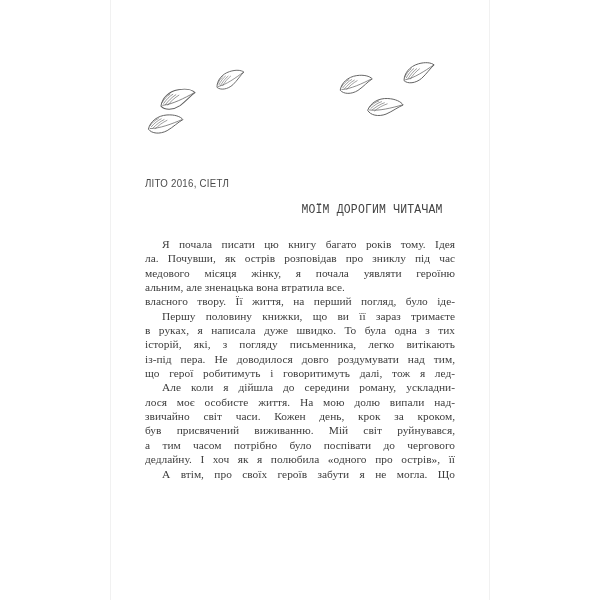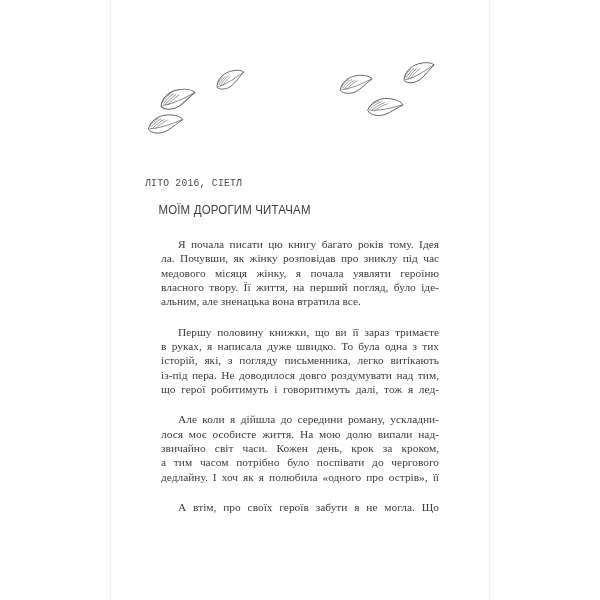--- a/index.html
+++ b/index.html
@@ -8,33 +8,33 @@
     font-family:"Liberation Serif", serif;
   }
   .page-sheet{
     position:absolute;top:0;bottom:0;left:110px;right:110px;
     background:#ffffff;
     border-left:1px solid #f1f1f1;border-right:1px solid #f1f1f1;
   }
   .leaves{position:absolute;top:0;left:0;width:600px;height:150px;}
   .content{position:absolute;left:145px;top:177px;width:310px;color:#3d3d3d;}
   .chapter-meta{
-    font-family:Liberation Mono, monospace;
+    font-family:Liberation Sans, sans-serif;
     font-size:11px;line-height:12px;color:#4a4a4a;letter-spacing:.3px;
     margin:0 0 14px 0;
   }
   .chapter-meta .cond{display:inline-block;transform:scaleX(.88);transform-origin:left center;white-space:nowrap;}
   .chapter-title{
-    text-align:left;font-family:Liberation Sans, sans-serif;
+    text-align:right;font-family:Liberation Mono, monospace;
     font-size:13.5px;line-height:14px;color:#424242;letter-spacing:.2px;
     margin:0 0 20px 0;font-weight:400;
   }
   .chapter-title .cond{display:inline-block;transform:scaleX(.85);transform-origin:center center;white-space:nowrap;}
   .body-text{font-size:11.4px;line-height:14.35px;}
-  .para{margin:16px;}
+  .para{margin:0;}
   .tl{
     height:14.35px;overflow:hidden;
     text-align:justify;text-align-last:justify;
     hyphens:none;
   }
   .tl.first{text-indent:17px;}
   .tl.last{text-align-last:left;}
   svg .leaf-outline{fill:#ffffff;stroke:#606060;stroke-width:1;stroke-linejoin:round;}
   svg .leaf-rib{fill:none;stroke:#6a6a6a;stroke-width:.8;}
   svg .leaf-hatch{fill:none;stroke:#585858;stroke-width:.7;opacity:.85;}
@@ -67,36 +67,37 @@
   <div class="content">
     <div class="chapter-meta">
       <span class="cond">ЛІТО 2016, СІЕТЛ</span>
     </div>
     <div class="chapter-title">
       <span class="cond">МОЇМ ДОРОГИМ ЧИТАЧАМ</span>
     </div>
     <div class="body-text">
         <div class="para">
           <div class="tl first">Я почала писати цю книгу багато років тому. Ідея</div>
-          <div class="tl">ла. Почувши, як жінку розповідав про зниклу під час</div>
+          <div class="tl">ла. Почувши, як острів розповідав про зниклу під час</div>
           <div class="tl">медового місяця жінку, я почала уявляти героїню</div>
+          <div class="tl last">альним, але зненацька вона втратила все.</div>
           <div class="tl">власного твору. Її життя, на перший погляд, було іде-</div>
-          <div class="tl last">альним, але зненацька вона втратила все.</div>
         </div>
         <div class="para">
           <div class="tl first">Першу половину книжки, що ви її зараз тримаєте</div>
           <div class="tl">в руках, я написала дуже швидко. То була одна з тих</div>
           <div class="tl">історій, які, з погляду письменника, легко витікають</div>
           <div class="tl">із-під пера. Не доводилося довго роздумувати над тим,</div>
           <div class="tl">що герої робитимуть і говоритимуть далі, тож я лед-</div>
         </div>
         <div class="para">
           <div class="tl first">Але коли я дійшла до середини роману, ускладни-</div>
           <div class="tl">лося моє особисте життя. На мою долю випали над-</div>
           <div class="tl">звичайно світ часи. Кожен день, крок за кроком,</div>
+          <div class="tl">був присвячений виживанню. Мій світ руйнувався,</div>
           <div class="tl">а тим часом потрібно було поспівати до чергового</div>
           <div class="tl">дедлайну. І хоч як я полюбила «одного про острів», її</div>
         </div>
         <div class="para">
           <div class="tl first">А втім, про своїх героїв забути я не могла. Що</div>
         </div>
       </div>
   </div>
 </div>
 

